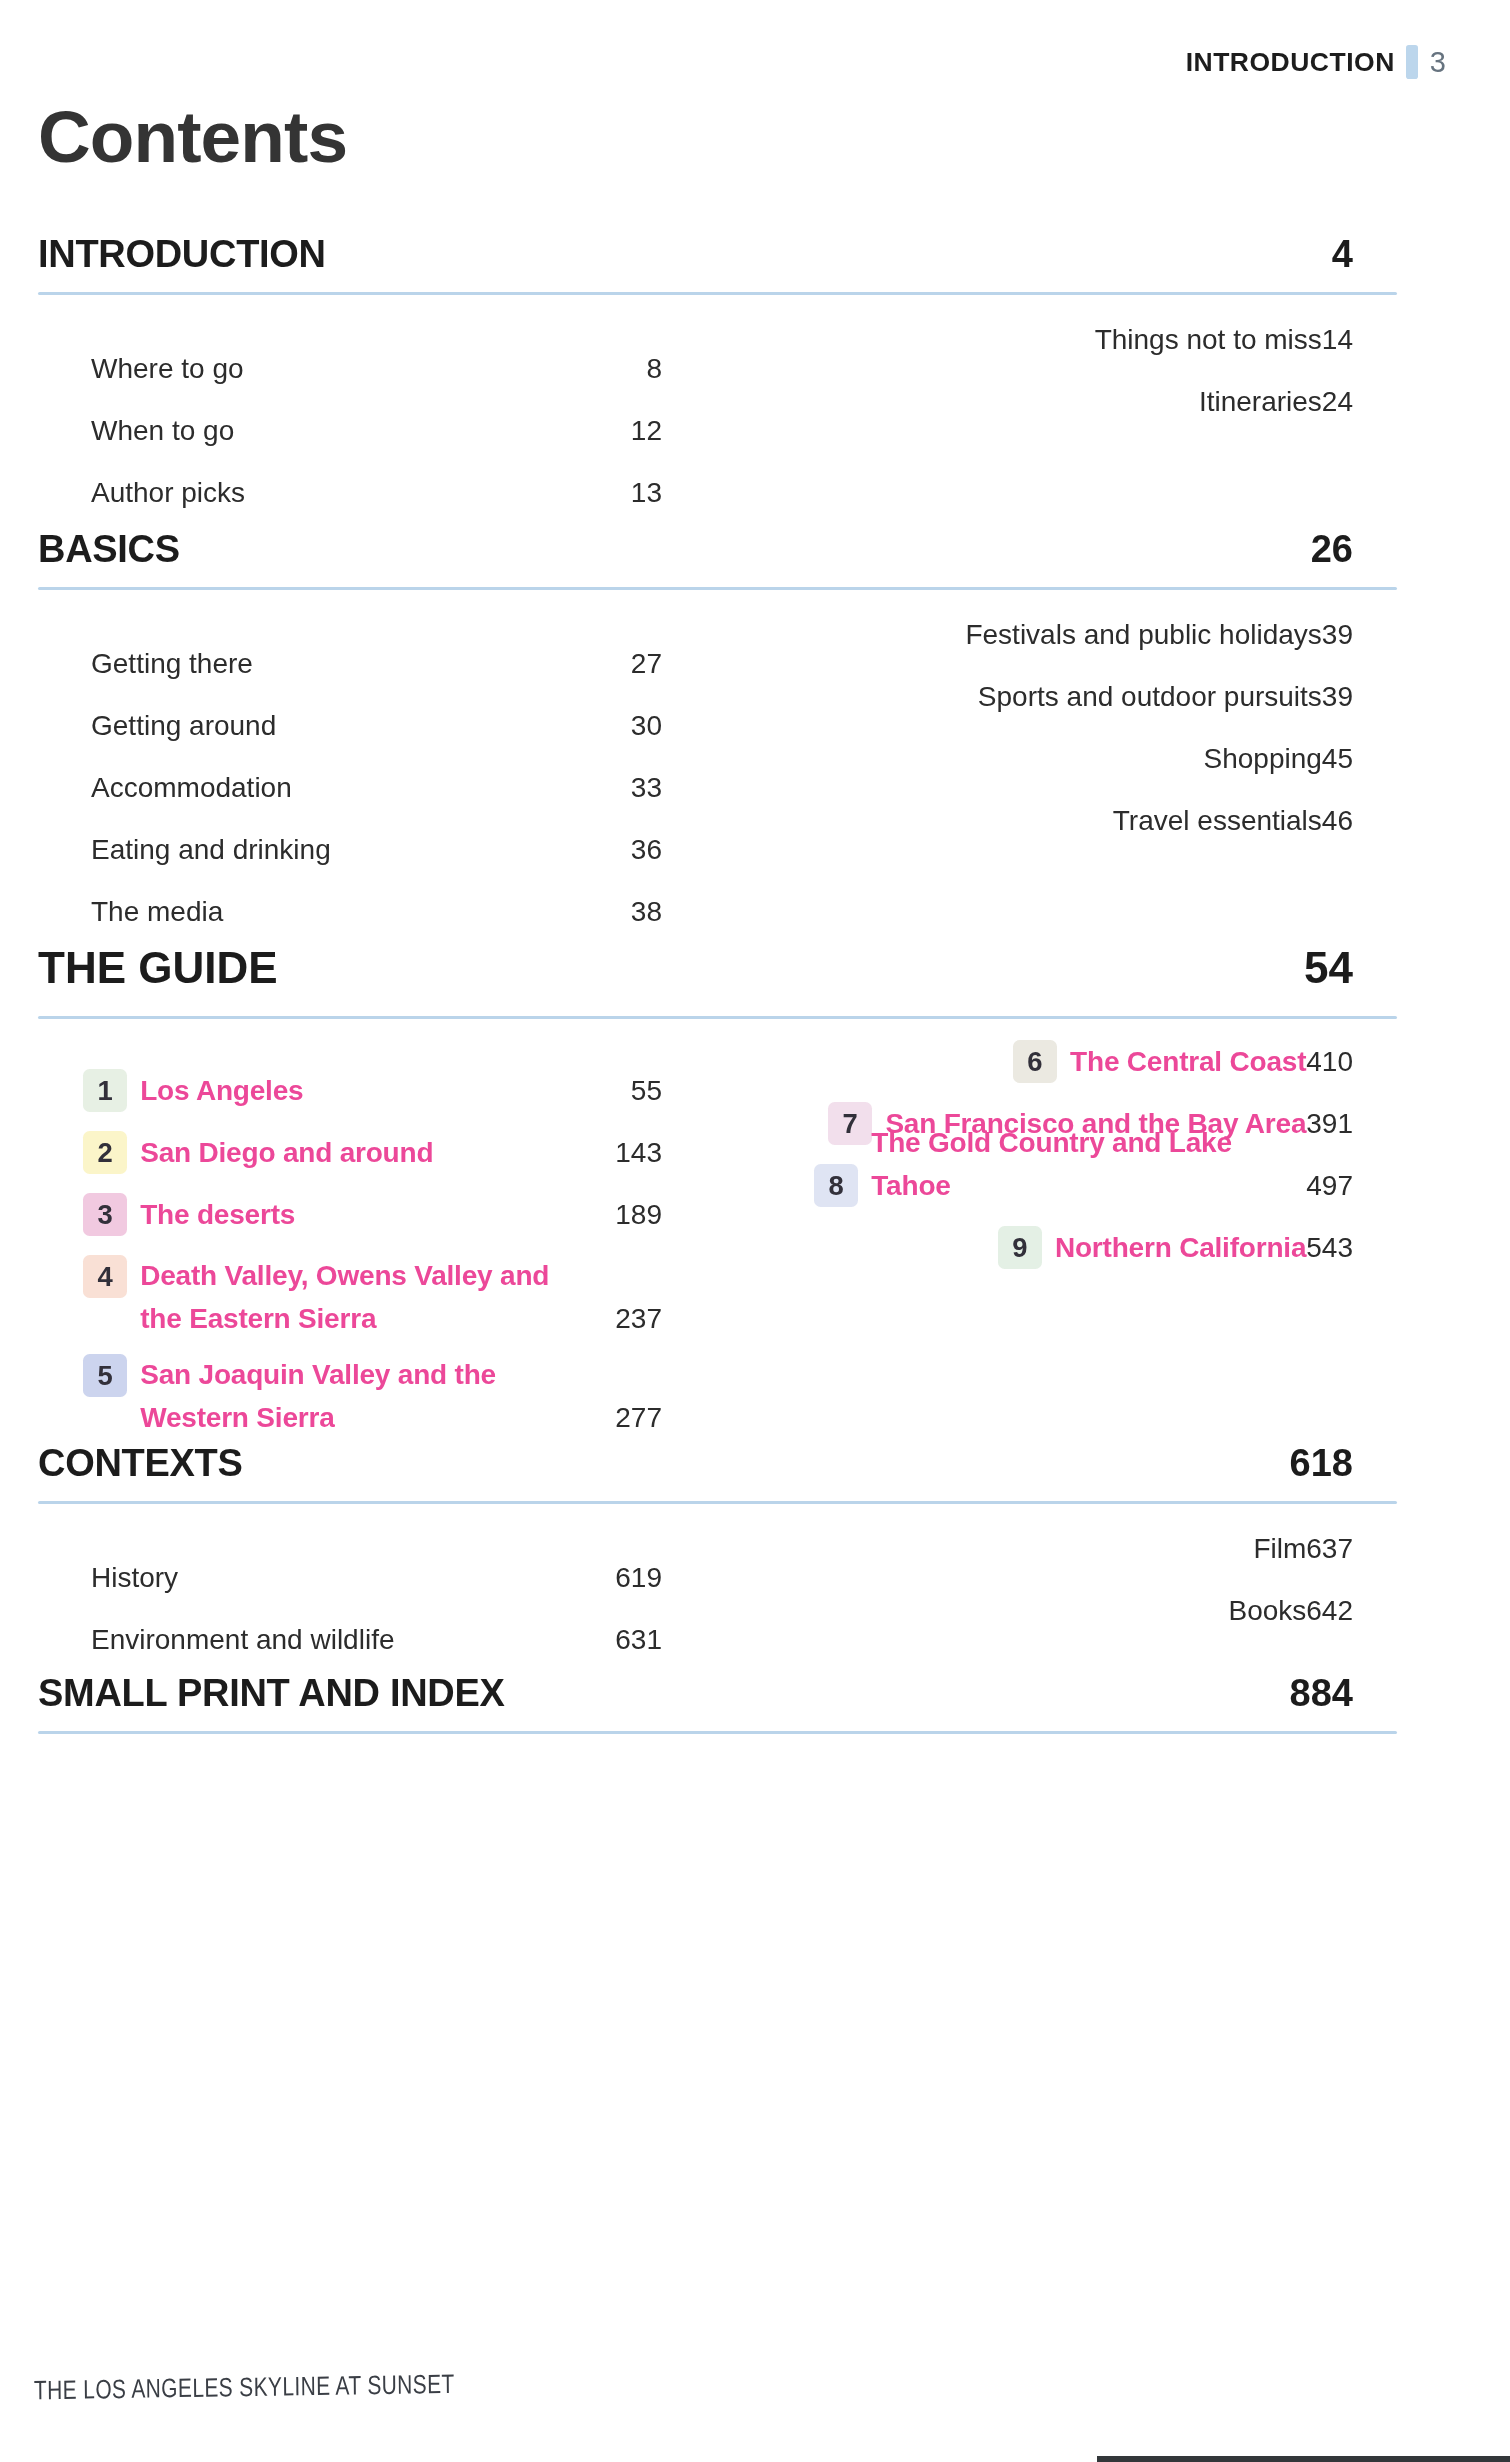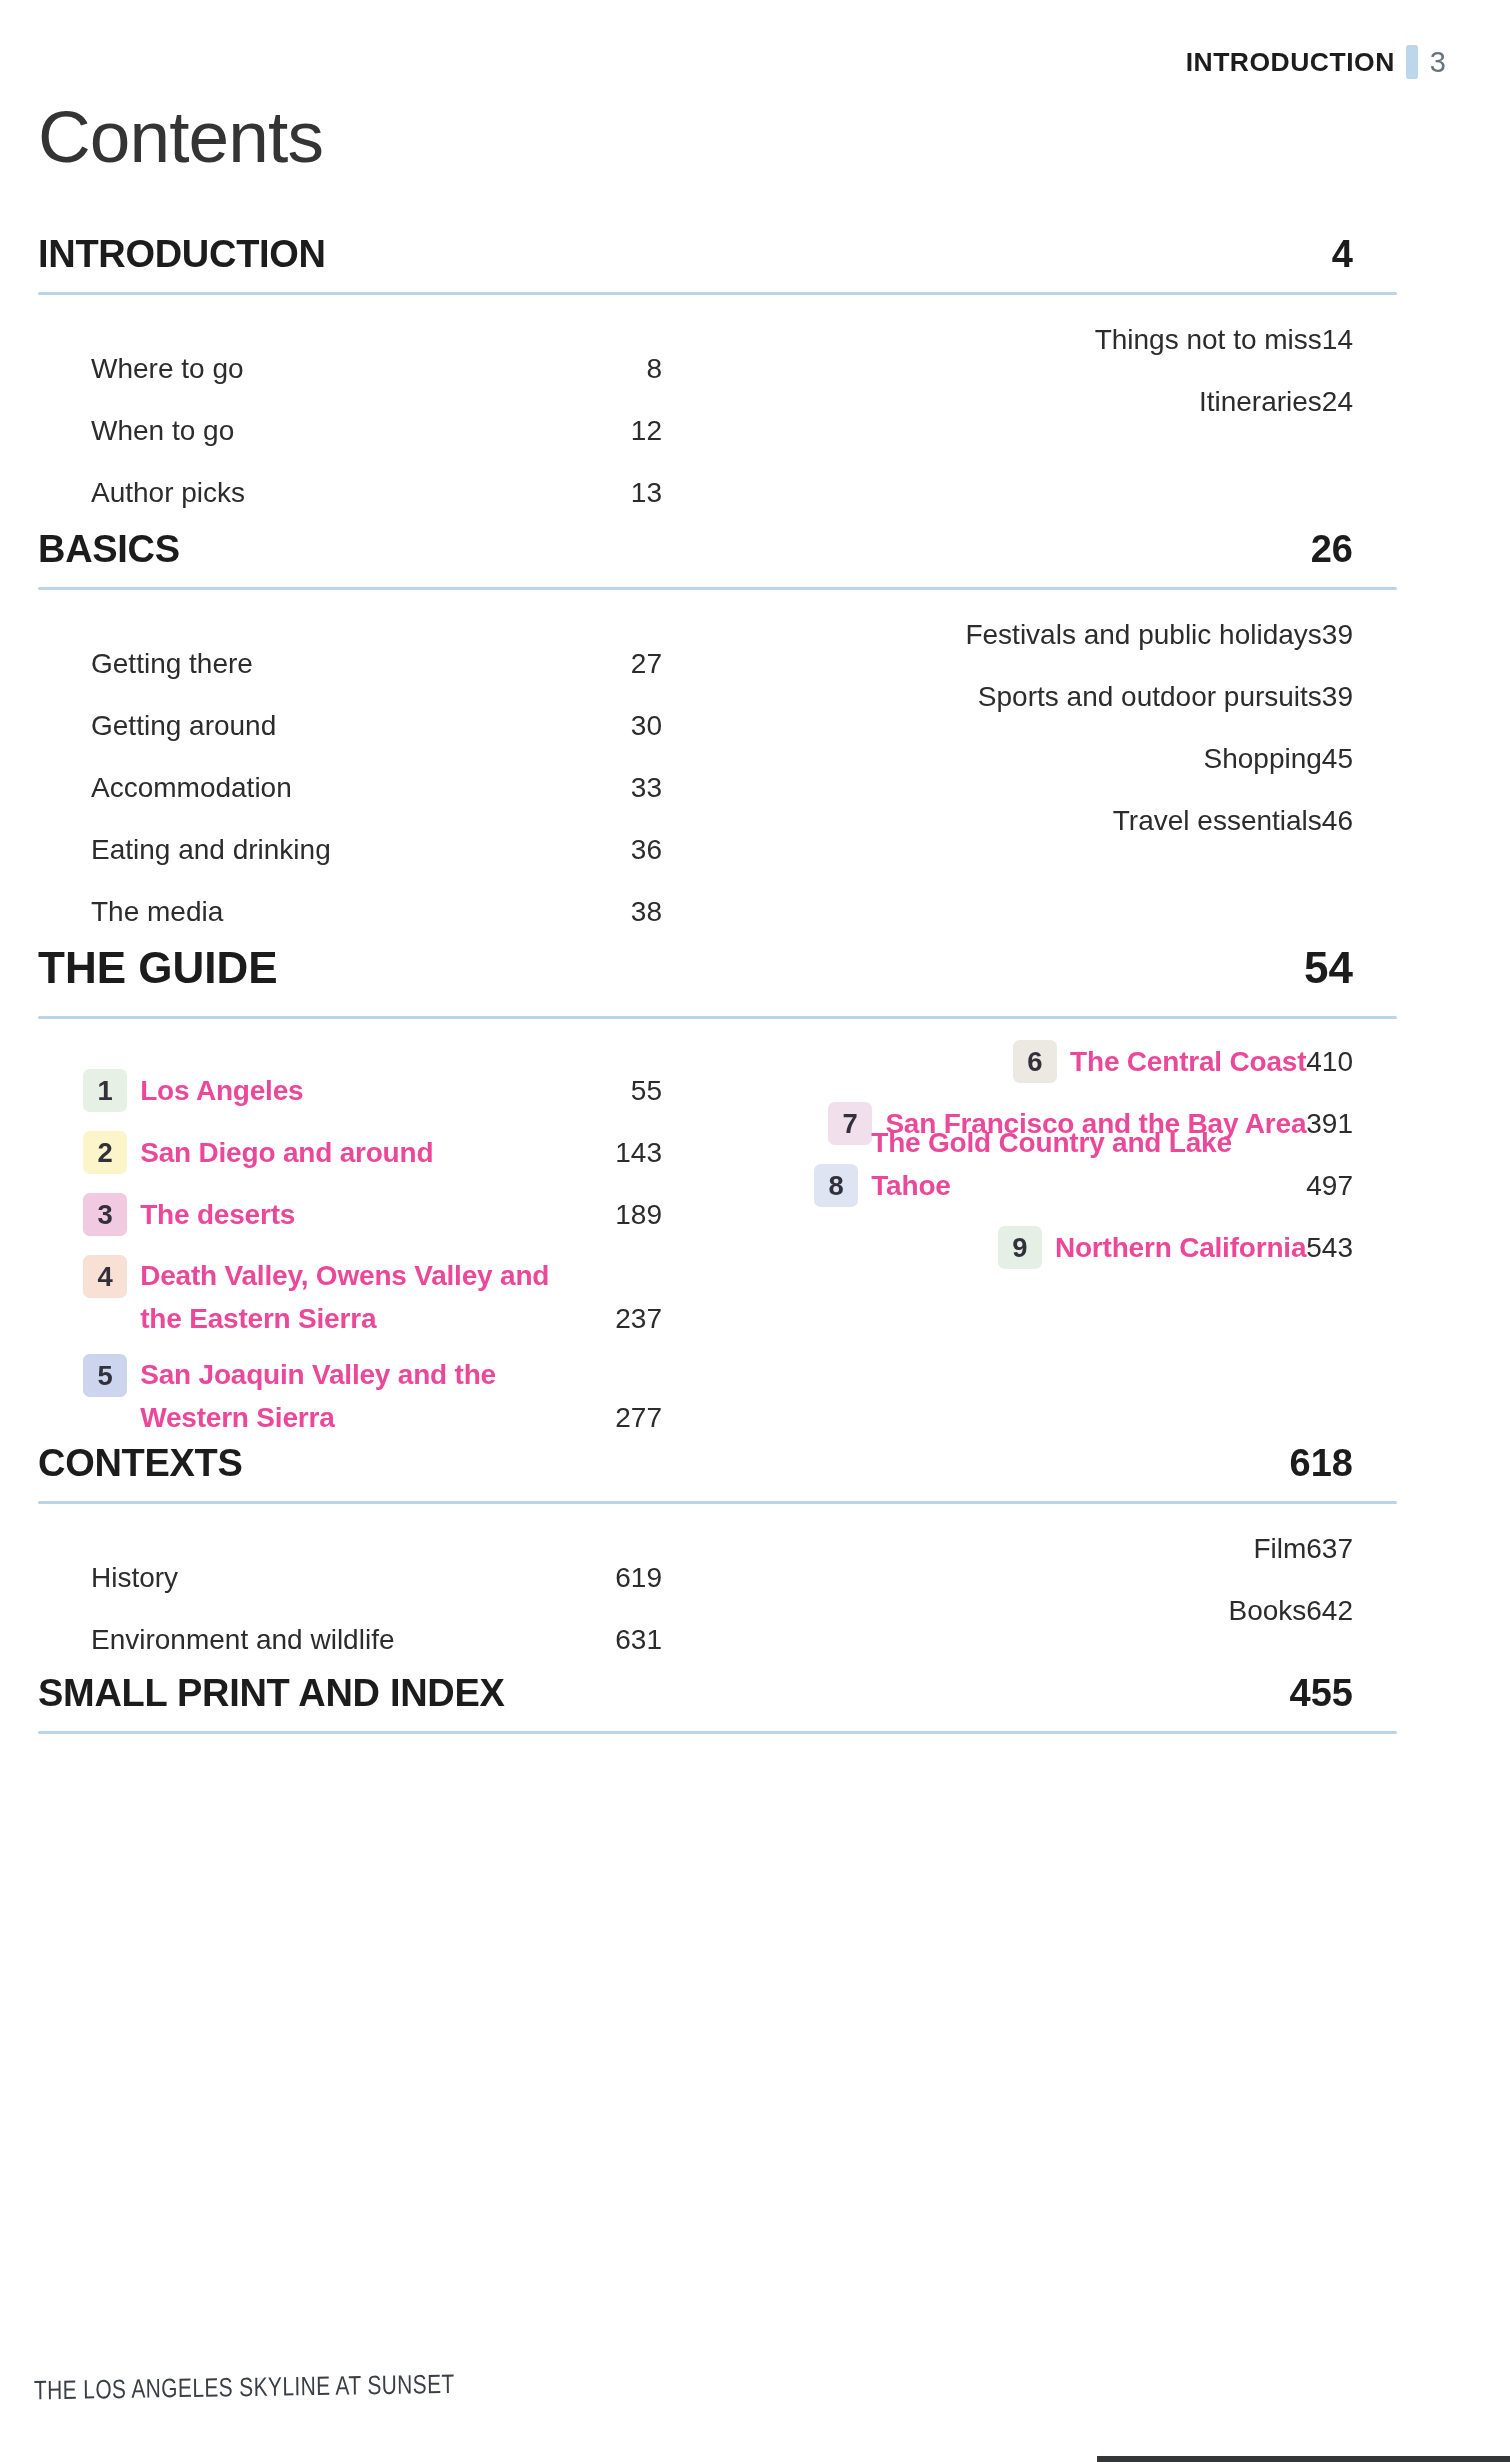--- a/index.html
+++ b/index.html
@@ -6,21 +6,21 @@
   body{font-family:"Liberation Sans", sans-serif; color:#2c2c2c;}
   #page{position:relative;width:1511px;height:2462px;background:#ffffff;overflow:hidden;padding-left:48px;}
 
   
   .run-head{position:absolute;top:45px;right:113px;display:flex;align-items:center;gap:11.4px;}
   .run-head .rh-label{font-size:26.5px;font-weight:700;color:#1d1d1d;letter-spacing:0.5px;}
   .run-head .rh-bar{width:12.3px;height:34px;border-radius:2.8px;}
   .run-head .rh-page{font-size:29px;color:#66737f;}
 
   
-  .page-title{position:absolute;top:95px;left:38px;font-size:73px;font-weight:400;color:#343434;letter-spacing:-0.9px;}
+  .page-title{position:absolute;top:95px;left:38px;font-size:73px;font-weight:700;color:#343434;letter-spacing:-0.9px;}
 
   
   .toc-section{position:absolute;left:38px;width:1315px;}
   .sec-head{display:flex;justify-content:space-between;align-items:flex-end;}
   .sec-head h2{margin:0;font-size:38px;line-height:42px;font-weight:700;color:#1c1c1c;letter-spacing:-0.3px;}
   .sec-head .sec-pg{font-size:38px;line-height:42px;font-weight:700;color:#1c1c1c;}
   .toc-section.big .sec-head h2,
   .toc-section.big .sec-head .sec-pg{font-size:44px;line-height:51px;letter-spacing:0;}
   .rule{height:2.8px;margin-top:17px;border-radius:1.9px;opacity:.85;}
   .toc-section.big .rule{margin-top:23px;}
@@ -234,21 +234,21 @@
           <span class="lbl">Books</span>
           <span class="pg">642</span>
         </div>
       </div>
     </div>
   </div>
 
   <div class="toc-section" style="top:1672px">
     <div class="sec-head">
       <h2>SMALL PRINT AND INDEX</h2>
-      <span class="sec-pg">455</span>
+      <span class="sec-pg">884</span>
     </div>
     <div class="rule" style="width: 1359px; background: rgb(174, 205, 230);"></div>
   </div>
 
   <div class="caption">THE LOS ANGELES SKYLINE AT SUNSET</div>
 
   <div class="photo-edge"></div>
 
 </div>
 

